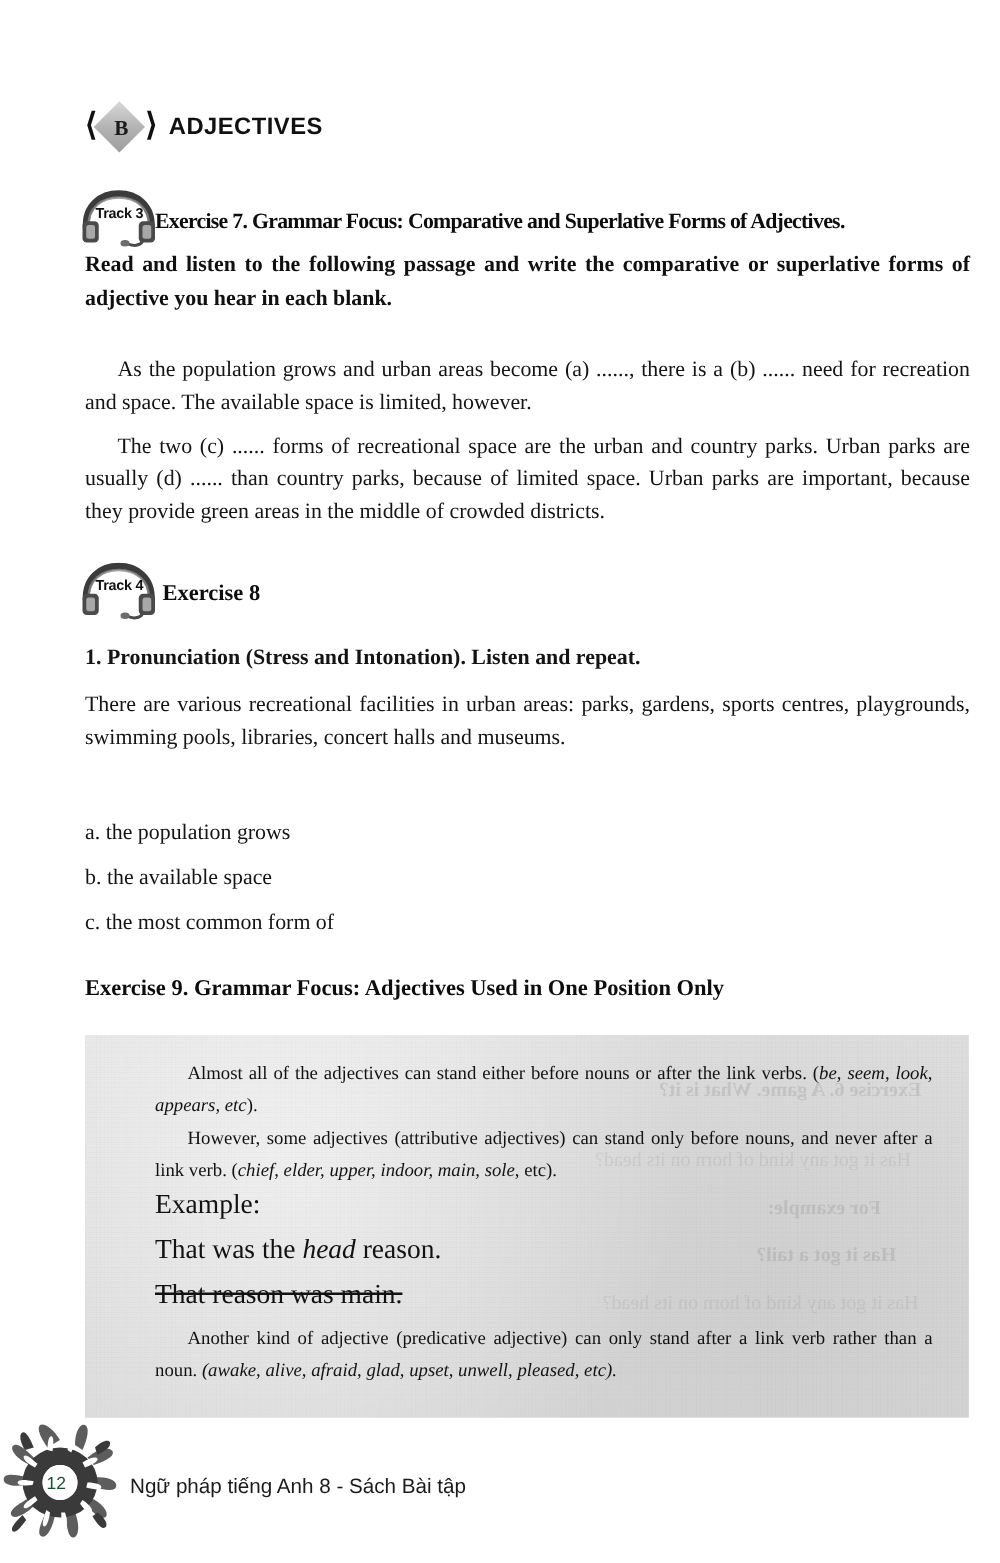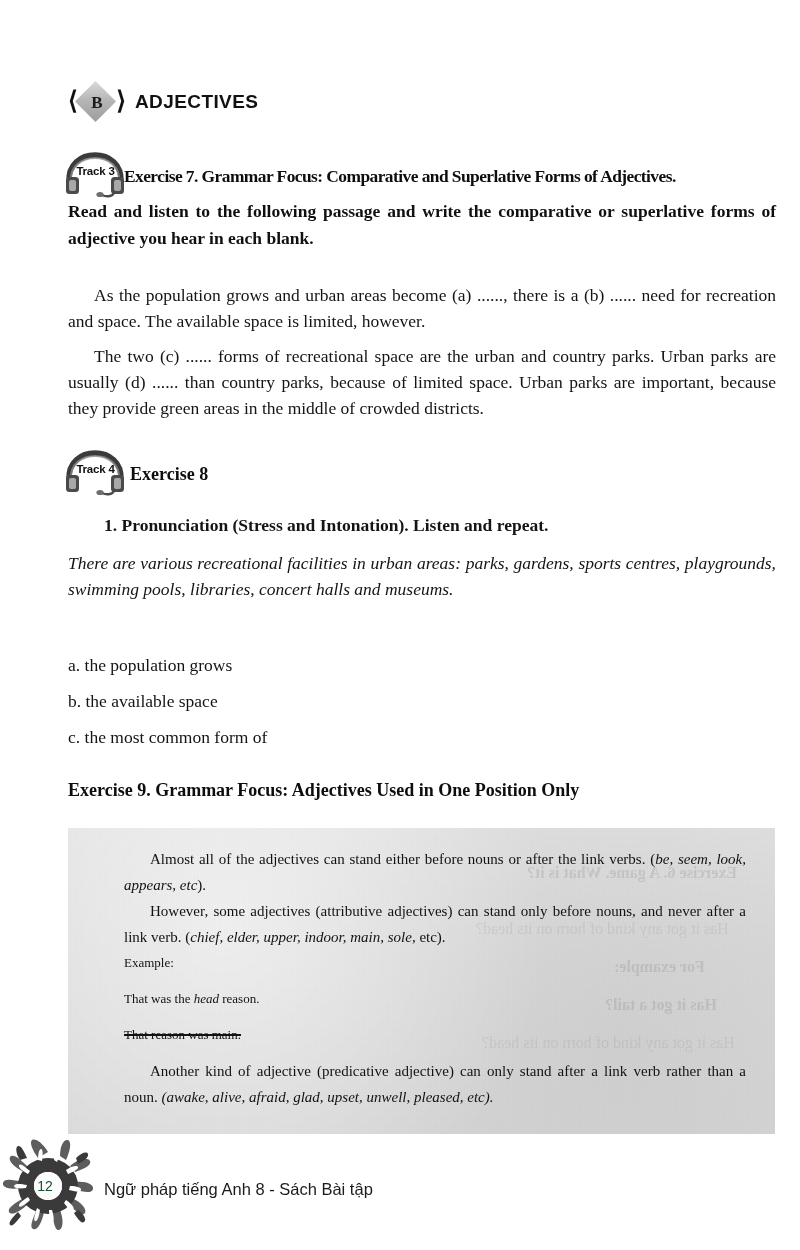--- a/index.html
+++ b/index.html
@@ -126,40 +126,40 @@
   .para {
     position: absolute;
     left: 68px;
     width: 708px;
     font-size: 17.5px;
     line-height: 26px;
     text-align: justify;
     text-indent: 26px;
     color: #141414;
   }
-  .para.noindent { text-indent: 0; font-style: italic; }
+  .para.noindent { text-indent: 0; }
   .lead {
     position: absolute;
     left: 68px;
     width: 708px;
     font-weight: bold;
     font-size: 17.5px;
     line-height: 27px;
     text-align: justify;
     color: #101010;
   }
   .simple {
     position: absolute;
     left: 68px;
     font-size: 17.5px;
     line-height: 26px;
     color: #141414;
     white-space: nowrap;
   }
-  .simple.bold { font-weight: bold; margin-left: 36px; }
+  .simple.bold { font-weight: bold; }
   .ex9-head {
     position: absolute;
     left: 68px;
     font-weight: bold;
     font-size: 18px;
     color: #0d0d0d;
     white-space: nowrap;
   }
 
   
@@ -203,21 +203,21 @@
     font-size: 15px;
     line-height: 26px;
     text-align: justify;
     text-indent: 26px;
     color: #121212;
     z-index: 3;
   }
   .box-line {
     position: absolute;
     left: 56px;
-    font-size: 13px;
+    font-size: 22px;
     line-height: 26px;
     color: #121212;
     white-space: nowrap;
     z-index: 3;
   }
   .box-line.struck { text-decoration: line-through; text-decoration-thickness: 1.6px; }
   .it { font-style: italic; }
 
   
   .footer-text {

